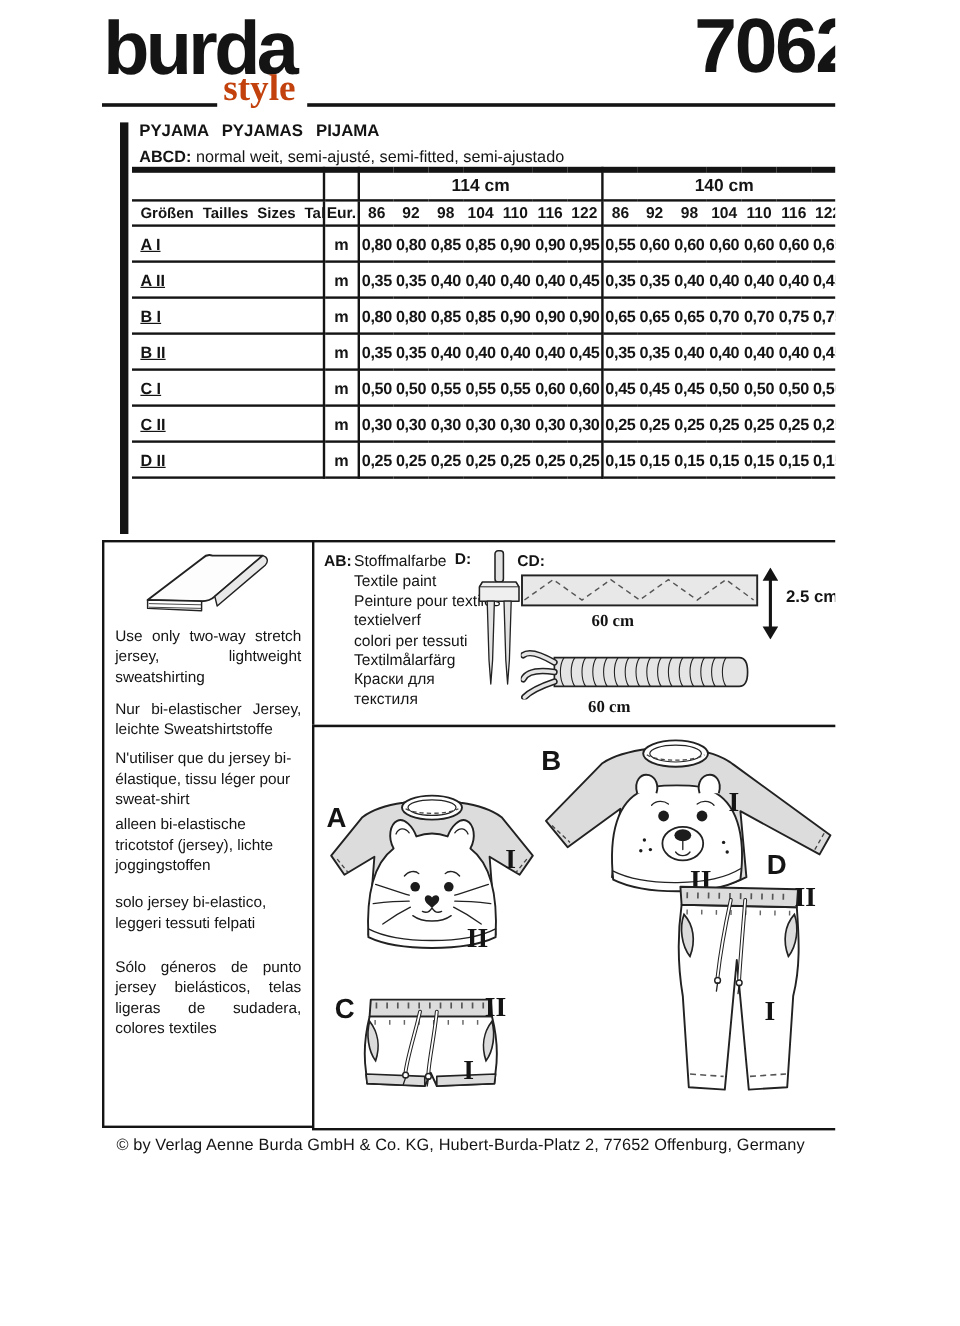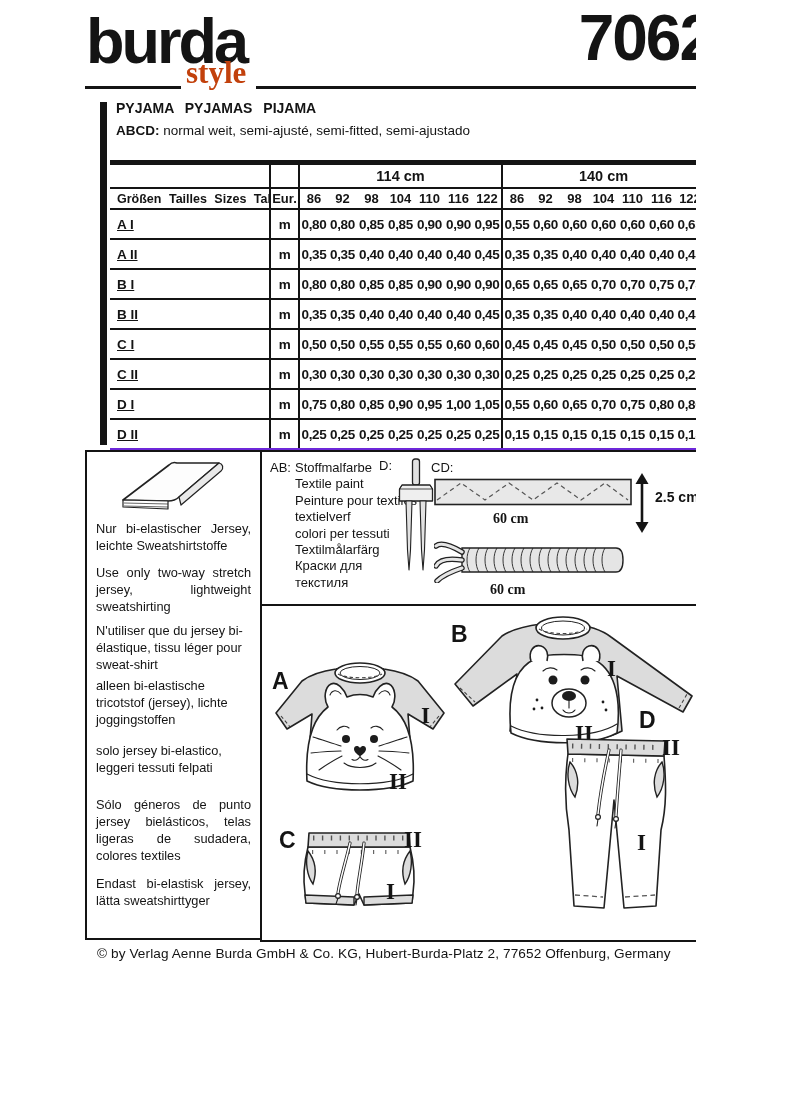--- a/index.html
+++ b/index.html
@@ -17,23 +17,23 @@
   .pattern-no{left:500px;top:6px;width:213px;text-align:right;font-size:64px;font-weight:800;
               letter-spacing:-2px;line-height:1;}
 
   
   .title-bar{left:100px;top:102px;width:7px;height:343px;background:#141414;}
   .page-title{left:116px;top:100px;font-size:14px;font-weight:800;word-spacing:7px;letter-spacing:0;}
   .fit-line{left:116px;top:123px;font-size:13.5px;}
   .fit-line b{font-weight:800;}
 
   
-  #yardage{position:absolute;left:110px;top:160px;width:596px;border-collapse:collapse;
+  #yardage{position:absolute;left:110px;top:139px;width:596px;border-collapse:collapse;
            table-layout:fixed;border-top:5px solid #141414;border-right:2px solid #141414;
-           border-bottom:8px solid #6d28d9;}
+           border-bottom:1px solid #6d28d9;}
   #yardage td{padding:0;margin:0;text-align:center;font-weight:bold;font-size:13px;
               white-space:nowrap;overflow:hidden;border-bottom:2px solid #141414;}
   #yardage .c-lab{width:152px;text-align:left;padding-left:7px;border-right:2px solid #141414;}
   #yardage .c-eur{width:27px;border-right:2px solid #141414;}
   #yardage .bG{border-right:2px solid #141414;}
   #yardage .r-group td{height:22px;font-size:14.5px;}
   #yardage .r-sizes td{height:19px;}
   #yardage .r-sizes .c-lab{font-size:12.5px;word-spacing:4px;}
   #yardage .r-data td{height:28px;font-size:13.5px;letter-spacing:-0.3px;}
   #yardage .r-data .c-lab{letter-spacing:0;text-decoration:underline;}
@@ -47,21 +47,21 @@
   .fab-p:nth-of-type(1){text-align:justify;margin-bottom:10px;}
   .fab-p:nth-of-type(2){text-align:justify;margin-bottom:7px;}
   .fab-p:nth-of-type(3){margin-bottom:4px;}
   .fab-p:nth-of-type(4){margin-bottom:14px;}
   .fab-p:nth-of-type(5){margin-bottom:20px;}
   .fab-p:nth-of-type(6){text-align:justify;margin-bottom:11px;}
   .fab-p:nth-of-type(7){text-align:justify;margin-bottom:7px;}
   .fab-p:nth-of-type(8){text-align:justify;font-size:13.2px;line-height:18px;margin-bottom:0;}
 
   .notions-box{left:260px;top:450px;width:449px;height:152px;}
-  .n-label{position:absolute;font-size:13px;font-weight:400;}
+  .n-label{position:absolute;font-size:13px;font-weight:700;}
   .ab-lines{position:absolute;left:33px;top:8px;font-size:13px;line-height:16.4px;}
   .dim-label{position:absolute;font-size:14px;font-weight:800;}
   .center-label{text-align:left;width:80px;font-family:Liberation Serif, serif;}
 
   .views-box{left:260px;top:604px;width:449px;height:334px;}
   .views-svg{position:absolute;left:0;top:0;}
   .thin{fill:none;stroke:#222;stroke-width:1.1;stroke-linecap:round;}
   .shade{fill:#dcdcdc;stroke:#222;stroke-width:1.6;stroke-linejoin:round;}
   .white{fill:#fff;stroke:#222;stroke-width:1.6;stroke-linejoin:round;}
   .inkfill{fill:#1c1c1c;stroke:none;}
@@ -219,38 +219,20 @@
           <td class="v bG">0,30</td>
           <td class="v">0,25</td>
           <td class="v">0,25</td>
           <td class="v">0,25</td>
           <td class="v">0,25</td>
           <td class="v">0,25</td>
           <td class="v">0,25</td>
           <td class="v">0,25</td>
         </tr>
         <tr class="r-data">
-          <td class="c-lab">D I</td>
-          <td class="c-eur">m</td>
-          <td class="v">0,75</td>
-          <td class="v">0,80</td>
-          <td class="v">0,85</td>
-          <td class="v">0,90</td>
-          <td class="v">0,95</td>
-          <td class="v">1,00</td>
-          <td class="v bG">1,05</td>
-          <td class="v">0,55</td>
-          <td class="v">0,60</td>
-          <td class="v">0,65</td>
-          <td class="v">0,70</td>
-          <td class="v">0,75</td>
-          <td class="v">0,80</td>
-          <td class="v">0,80</td>
-        </tr>
-        <tr class="r-data">
           <td class="c-lab">D II</td>
           <td class="c-eur">m</td>
           <td class="v">0,25</td>
           <td class="v">0,25</td>
           <td class="v">0,25</td>
           <td class="v">0,25</td>
           <td class="v">0,25</td>
           <td class="v">0,25</td>
           <td class="v bG">0,25</td>
           <td class="v">0,15</td>
@@ -268,27 +250,26 @@
     <div class="fabric-inner">
       <div class="fabric-icon-wrap">
         <svg width="118" height="58" viewBox="0 0 118 58">
           <path d="M8,44 L54,9 C56,7 59,6 62,7 L104,7 L64,41 C61,44 57,45 53,45 Z" fill="#fdfdfd" stroke="#222" stroke-width="1.6" stroke-linejoin="round"></path>
           <path d="M104,7 C108,8 109,12 106,15 L66,49 L64,41 Z" fill="#e9e9e9" stroke="#222" stroke-width="1.2" stroke-linejoin="round"></path>
           <path d="M8,44 L53,45 L53,53 L8,51 Z" fill="#fff" stroke="#222" stroke-width="1.2" stroke-linejoin="round"></path>
           <path d="M9,47 L53,48 M9,50 L53,51" stroke="#222" stroke-width="0.7" fill="none"></path>
         </svg>
       </div>
       <div>
+          <p class="fab-p">Use only two-way stretch jersey, lightweight sweatshirting</p>
           <p class="fab-p">Nur bi-elastischer Jersey, leichte Sweatshirtstoffe</p>
-          <p class="fab-p">Use only two-way stretch jersey, lightweight sweatshirting</p>
           <p class="fab-p">N'utiliser que du jersey bi-élastique, tissu léger pour sweat-shirt</p>
           <p class="fab-p">alleen bi-elastische tricotstof (jersey), lichte joggingstoffen</p>
           <p class="fab-p">solo jersey bi-elastico, leggeri tessuti felpati</p>
           <p class="fab-p">Sólo géneros de punto jersey bielásticos, telas ligeras de sudadera, colores textiles</p>
-          <p class="fab-p">Endast bi-elastisk jersey, lätta sweatshirttyger</p>
         </div>
     </div>
   </div>
 
   <div class="abs box notions-box">
     <div class="n-label" style="left:8px;top:8px;">AB:</div>
     <div class="ab-lines">
         <div>Stoffmalfarbe</div>
         <div>Textile paint</div>
         <div>Peinture pour textiles</div>

